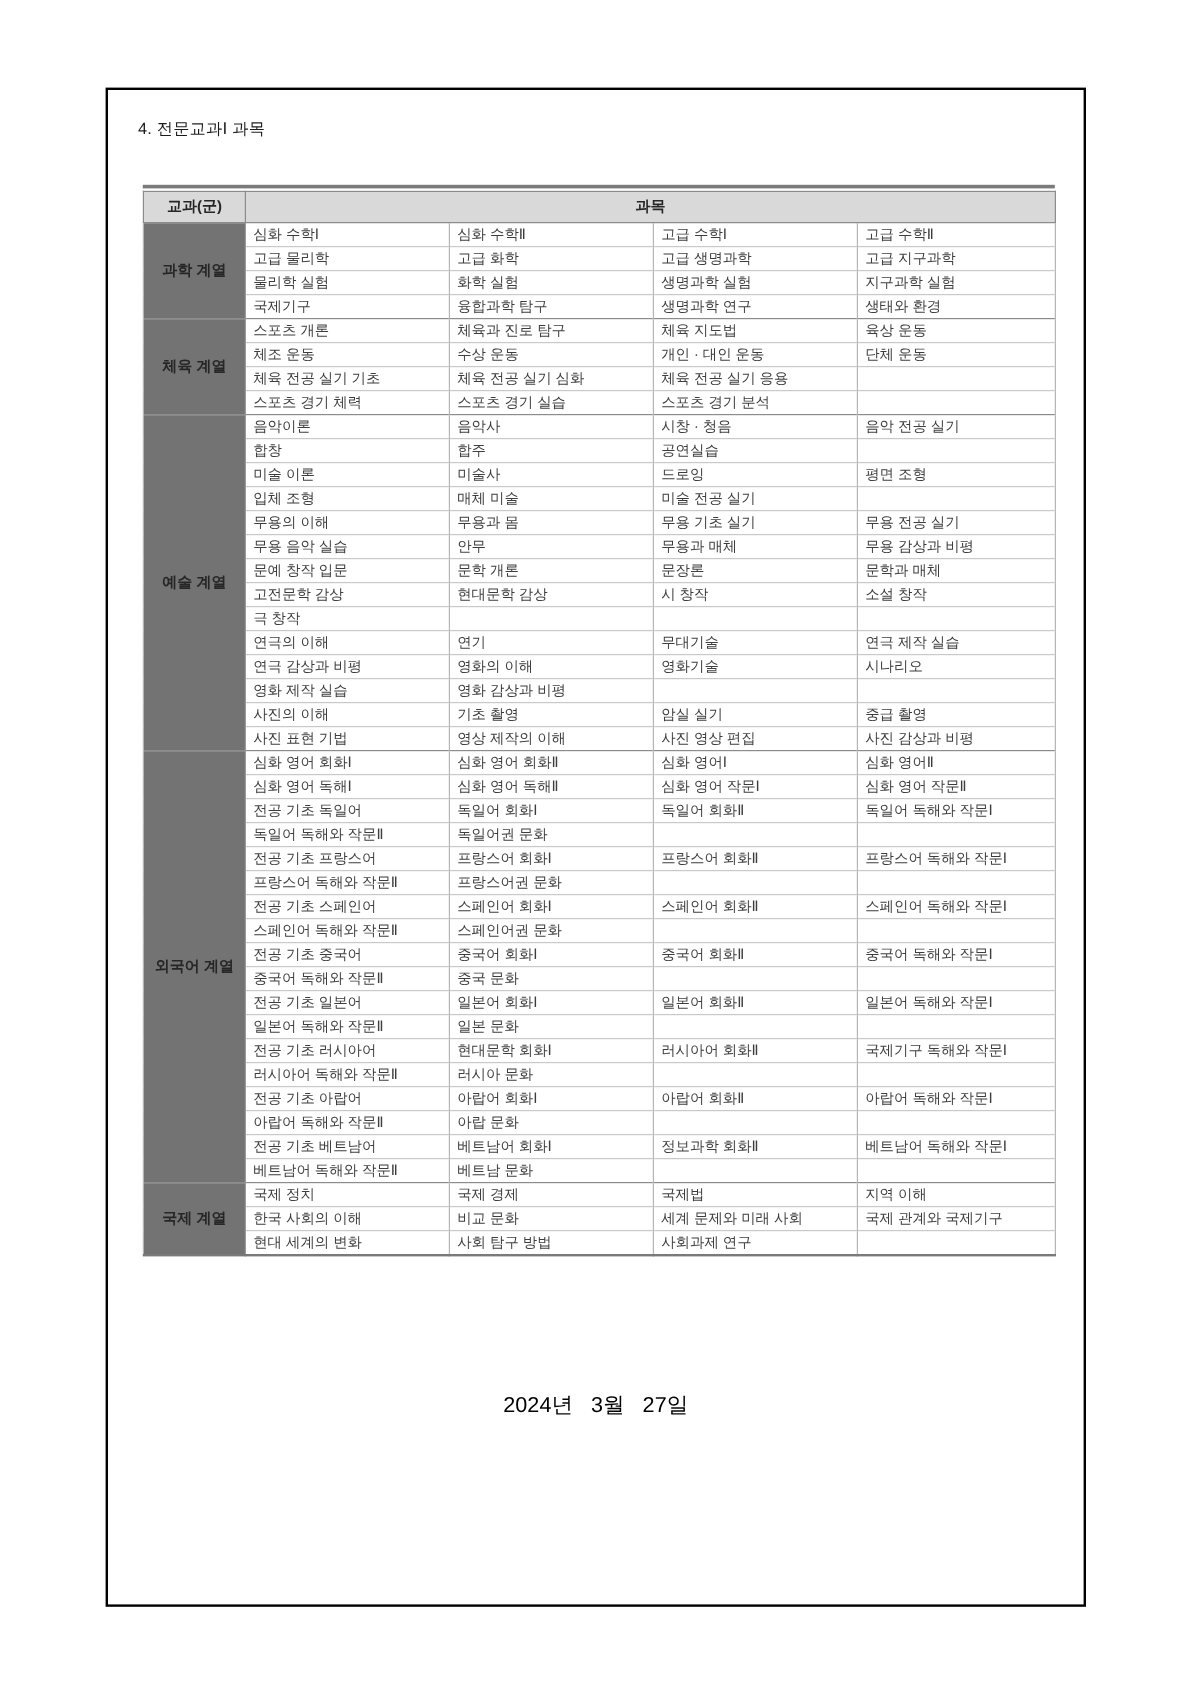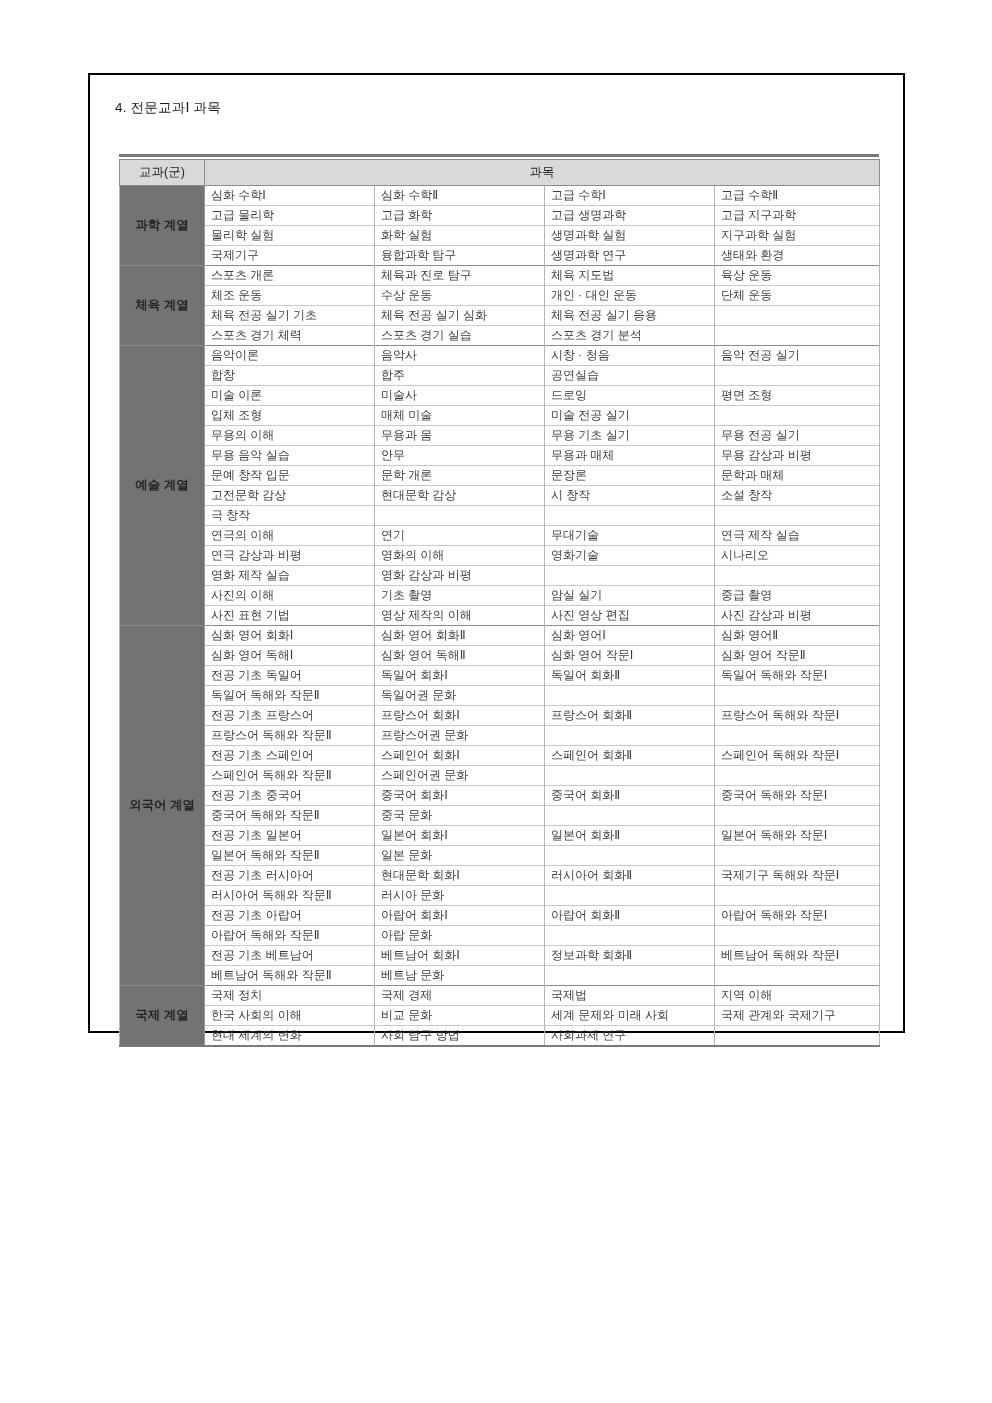--- a/index.html
+++ b/index.html
@@ -4,21 +4,21 @@
 <style>
   html, body {
     margin: 0; padding: 0;
     background: #ffffff;
     width: 992px; height: 1403px;
     font-family: "Liberation Sans", "DejaVu Sans", sans-serif;
   }
   .page-frame {
     position: absolute;
     left: 88px; top: 73px;
-    width: 817px; height: 960px;
+    width: 817px; height: 1266px;
     border: 2px solid #000000;
     box-sizing: border-box;
     background: #ffffff;
   }
   .doc-title {
     margin: 24px 0 0 25px;
     font-size: 13.5px;
     color: #1a1a1a;
     letter-spacing: 0.2px;
   }
@@ -33,21 +33,21 @@
     width: 760px;
     table-layout: fixed;
     border-bottom: 2px solid #7a7a7a;
     font-size: 12px;
     color: #3d3d3d;
   }
   table.subjects thead th {
     background: #d9d9d9;
     color: #262626;
     font-size: 12.5px;
-    font-weight: normal;
+    font-weight: bold;
     height: 25px;
     text-align: center;
     vertical-align: middle;
     border: 1px solid #8c8c8c;
     padding: 0;
   }
   table.subjects tbody td {
     height: 19px;
     padding: 0 6px;
     text-align: left;
@@ -373,15 +373,16 @@
           <tr>
             <td>현대 세계의 변화</td>
             <td>사회 탐구 방법</td>
             <td>사회과제 연구</td>
             <td></td>
           </tr>
         </tbody>
     </table>
   </div>
 
+  <div class="date-line">2024년   3월   27일</div>
 
 
 </div>
 
 </body></html>

